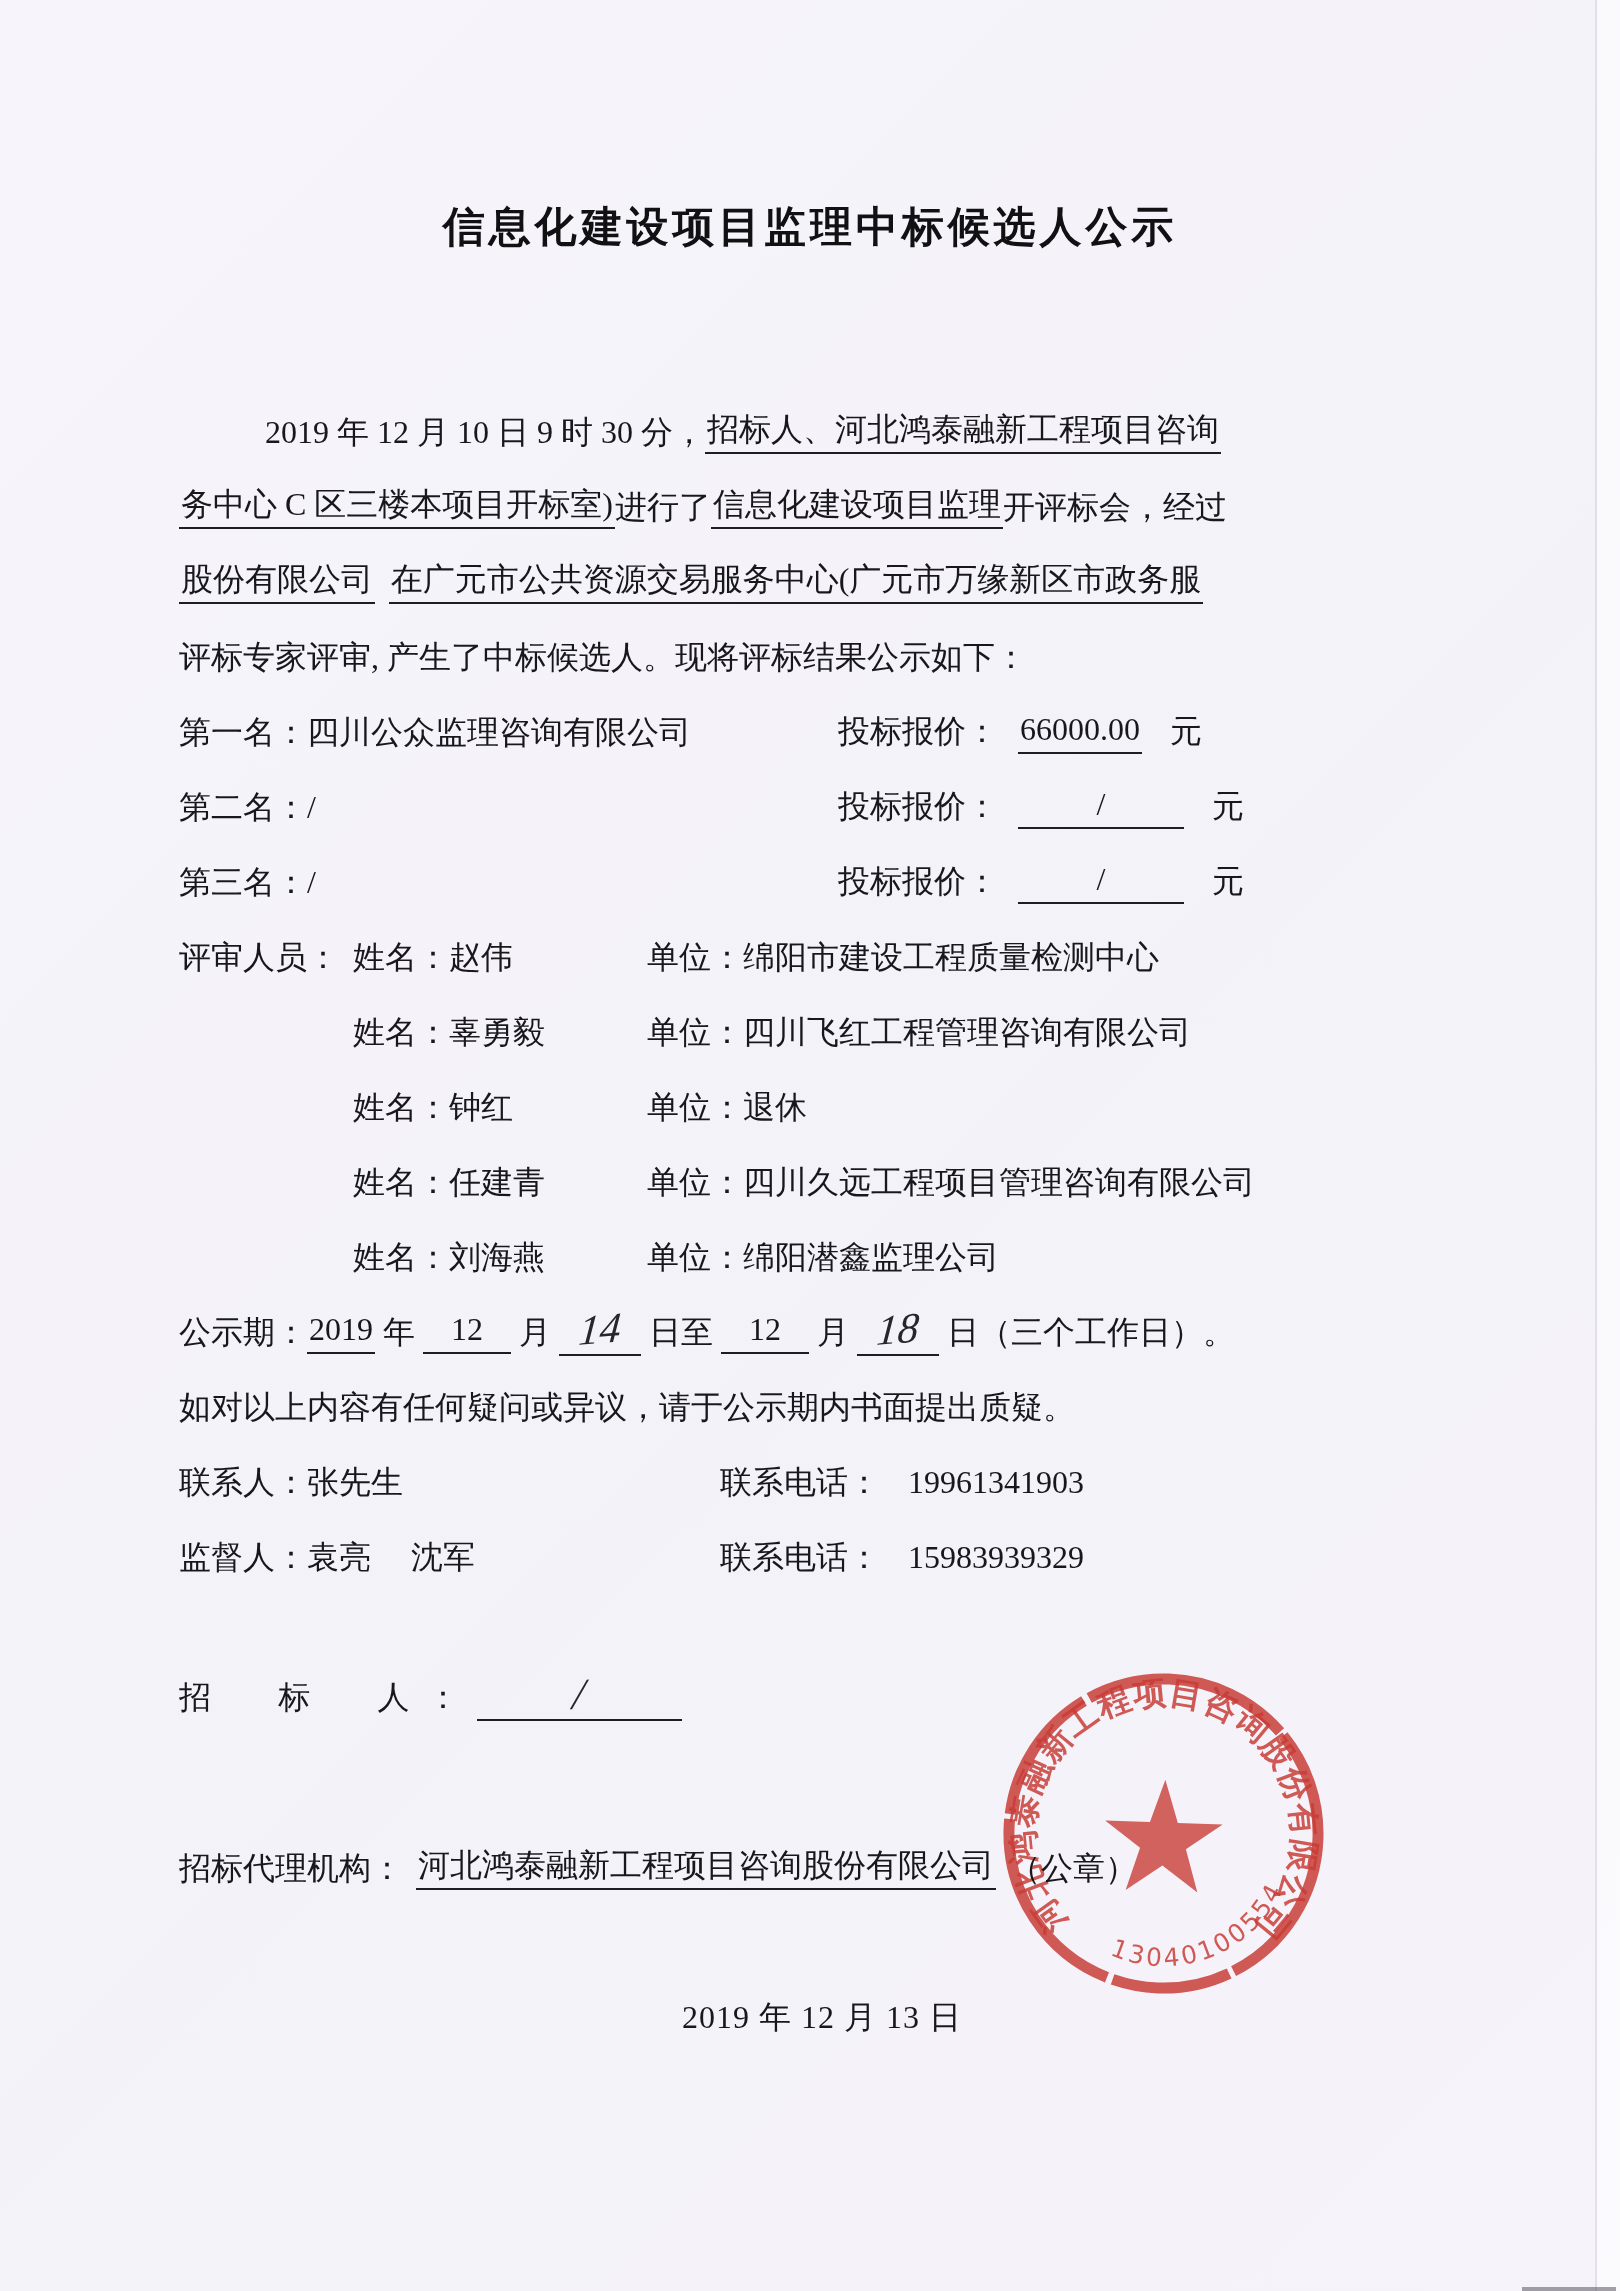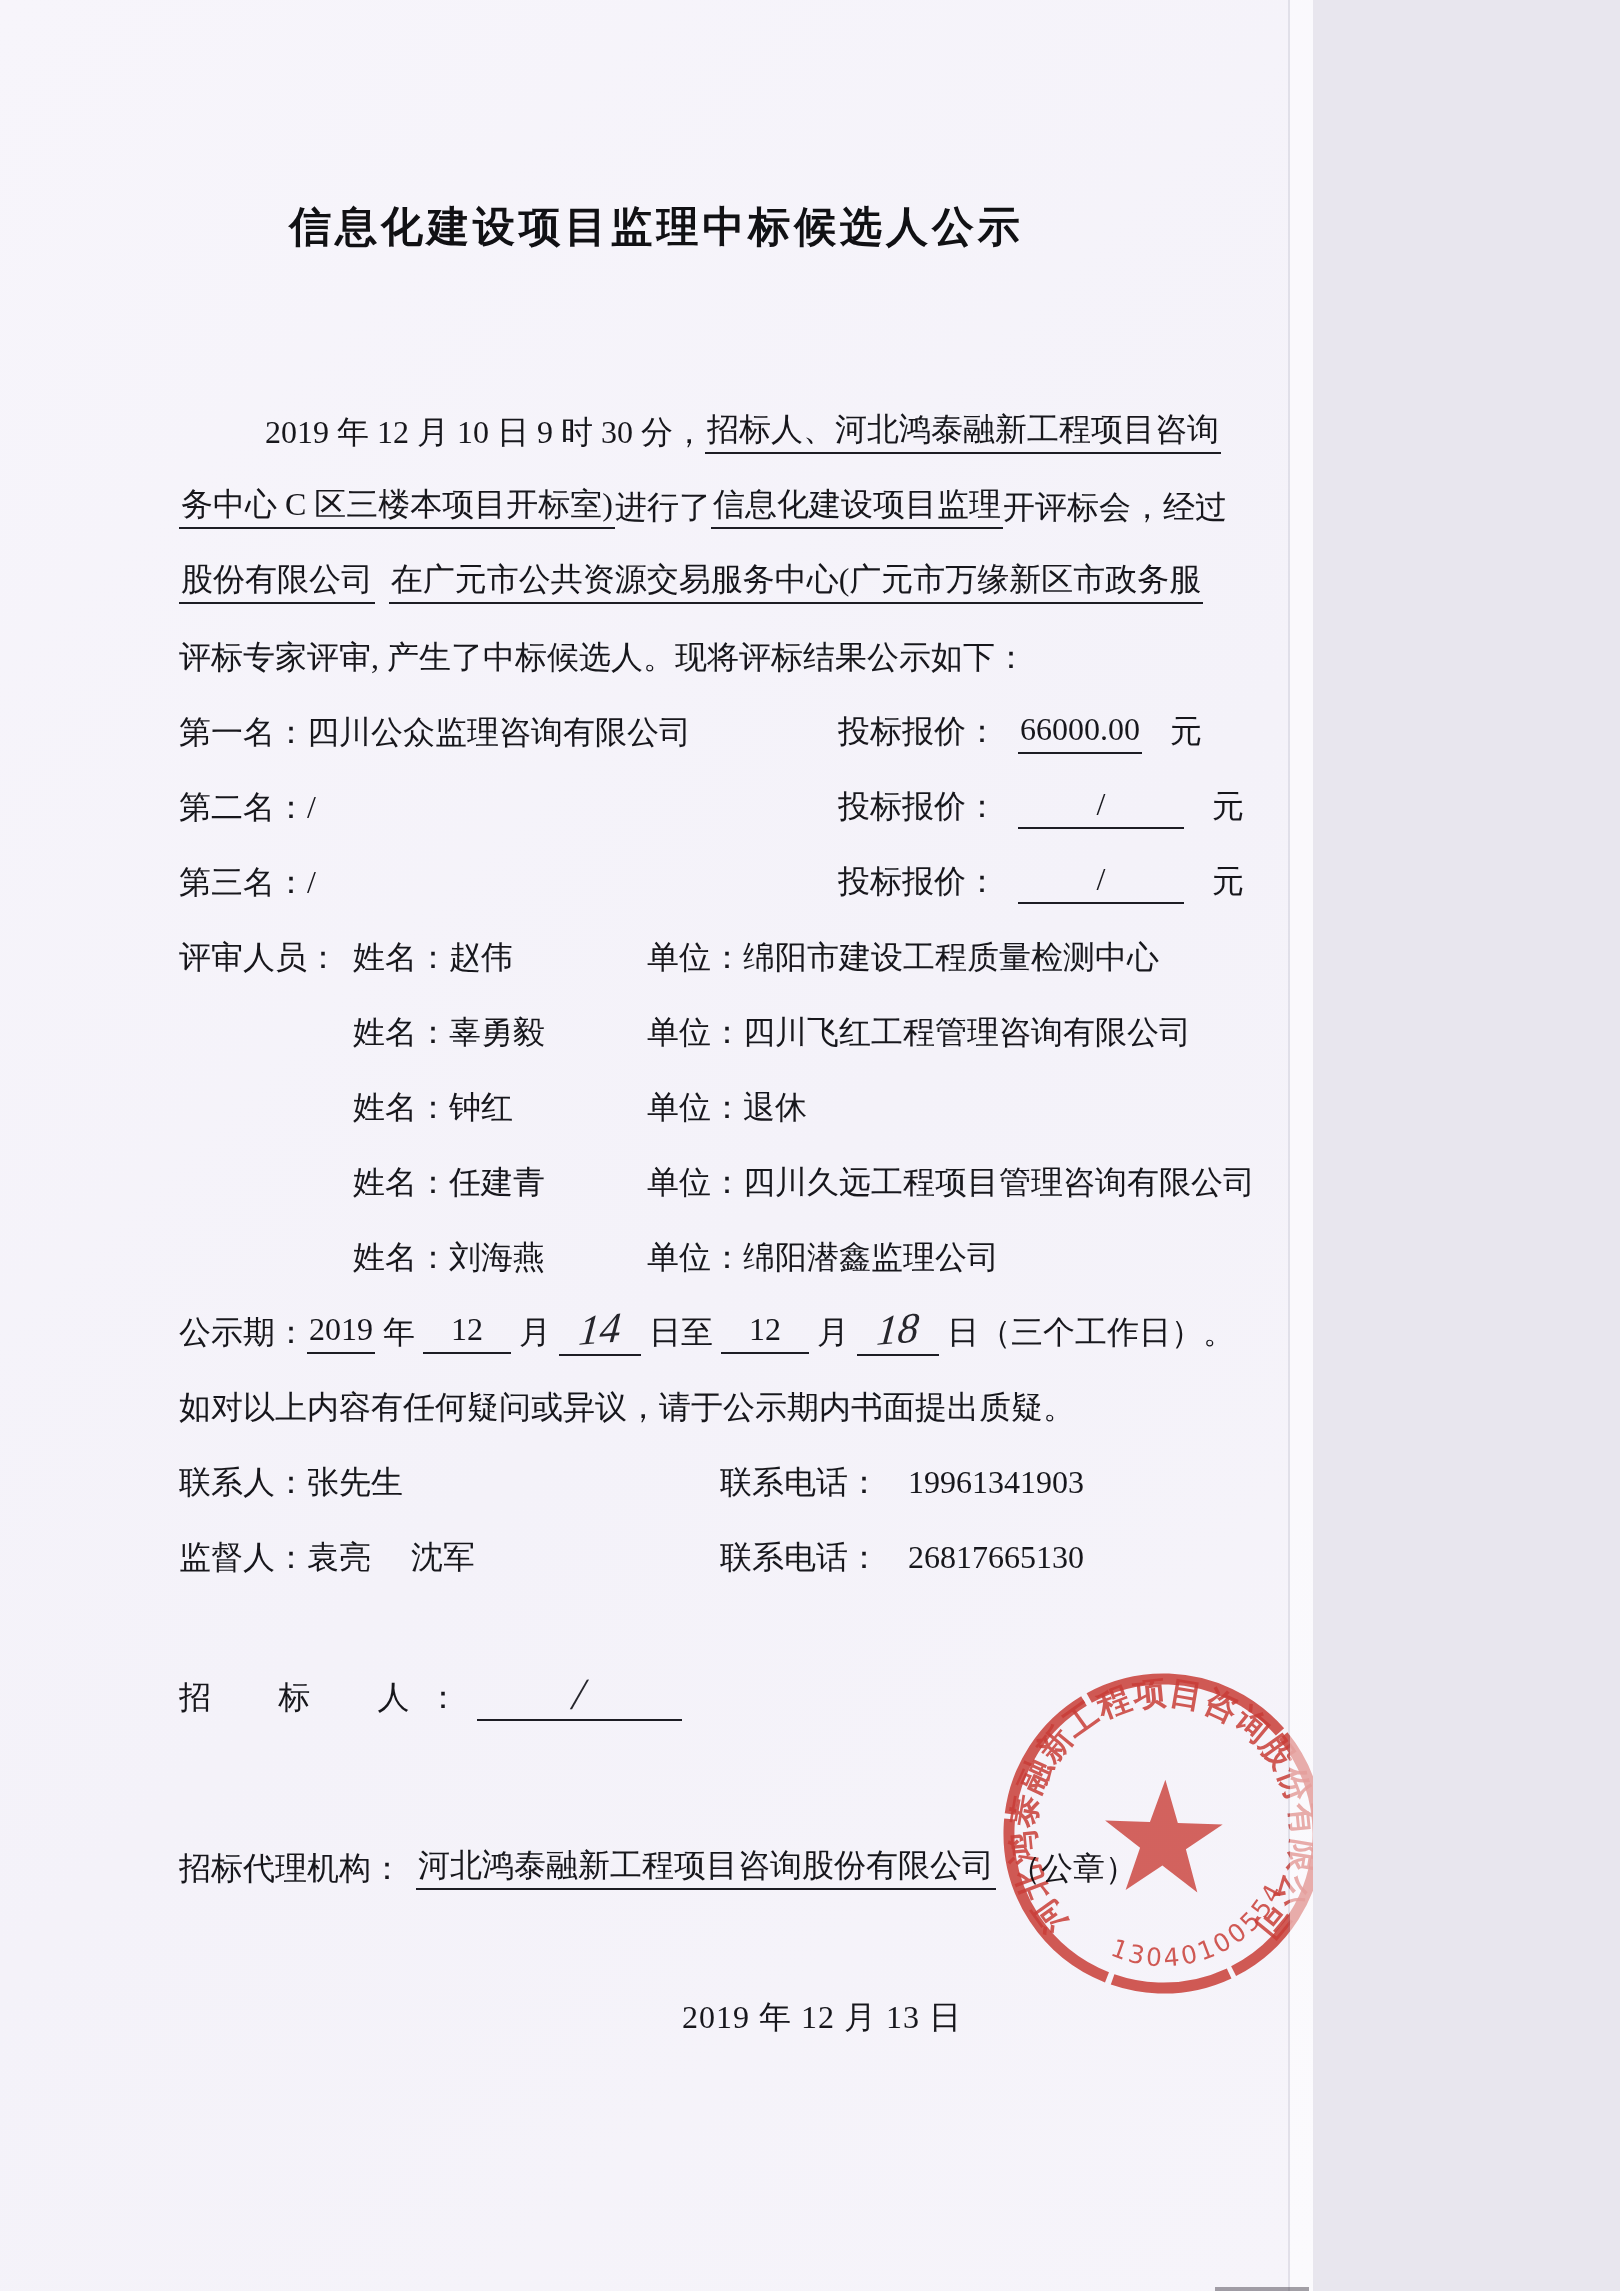--- a/index.html
+++ b/index.html
@@ -1,17 +1,17 @@
 <!DOCTYPE html>
 <html><head>
 <meta charset="utf-8">
 <style>
   html,body{margin:0;padding:0;background:#e8e6ee;}
   .page{
-    position:relative;width:1313px;height:2292px;overflow:hidden;
+    position:relative;width:1620px;height:2292px;overflow:hidden;
     background:linear-gradient(135deg,#f7f5fb 0%,#f4f2f9 55%,#f6f4fa 100%);
     font-family:"Liberation Serif","DejaVu Serif",serif;color:#17171c;
   }
   .title{
     position:absolute;top:199px;left:0;width:100%;margin:0;text-align:center;
     font-family:"Liberation Sans","DejaVu Sans",sans-serif;
     font-size:42px;font-weight:bold;letter-spacing:3.9px;color:#111114;
   }
   .doc{position:absolute;left:179px;top:394px;width:1286px;font-size:32px;line-height:1.25;}
   .line{position:relative;height:75px;display:flex;align-items:center;white-space:pre;}
@@ -125,21 +125,21 @@
       <span>如对以上内容有任何疑问或异议，请于公示期内书面提出质疑。</span>
     </div>
 
     <div class="line">
       <span>联系人：</span><span>张先生</span>
       <span class="col col-phone"><span>联系电话：</span><span>19961341903</span></span>
     </div>
 
     <div class="line">
       <span>监督人：</span><span>袁亮　 沈军</span>
-      <span class="col col-phone"><span>联系电话：</span><span>26817665130</span></span>
+      <span class="col col-phone"><span>联系电话：</span><span>15983939329</span></span>
     </div>
 
     <div class="line sig-gap1">
       <span class="spread">招　标　人：</span><span class="u blank tenderer-blank"><span class="hw">/</span></span>
     </div>
 
     <div class="line sig-gap2">
       <span>招标代理机构：</span><span class="u">河北鸿泰融新工程项目咨询股份有限公司</span><span>（公章）</span>
     </div>
 

